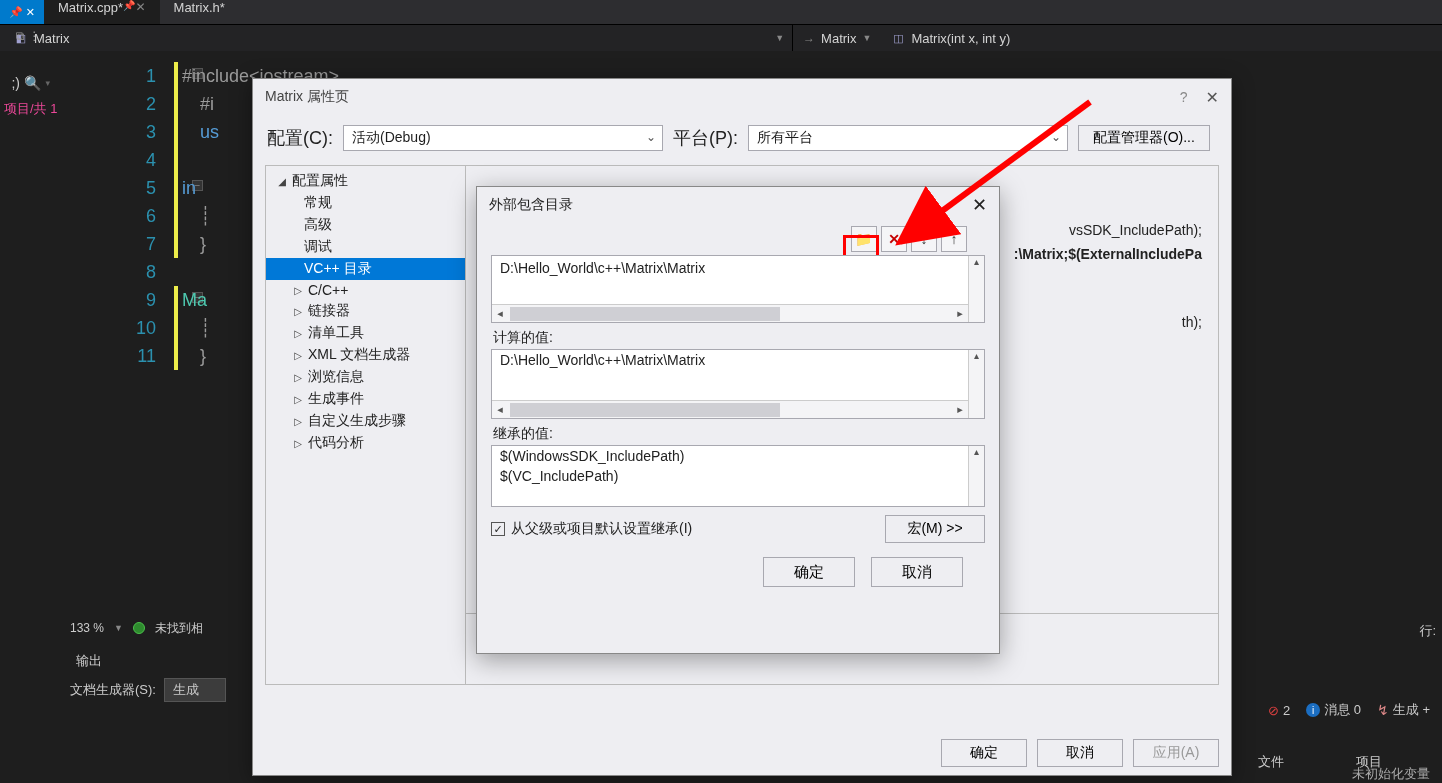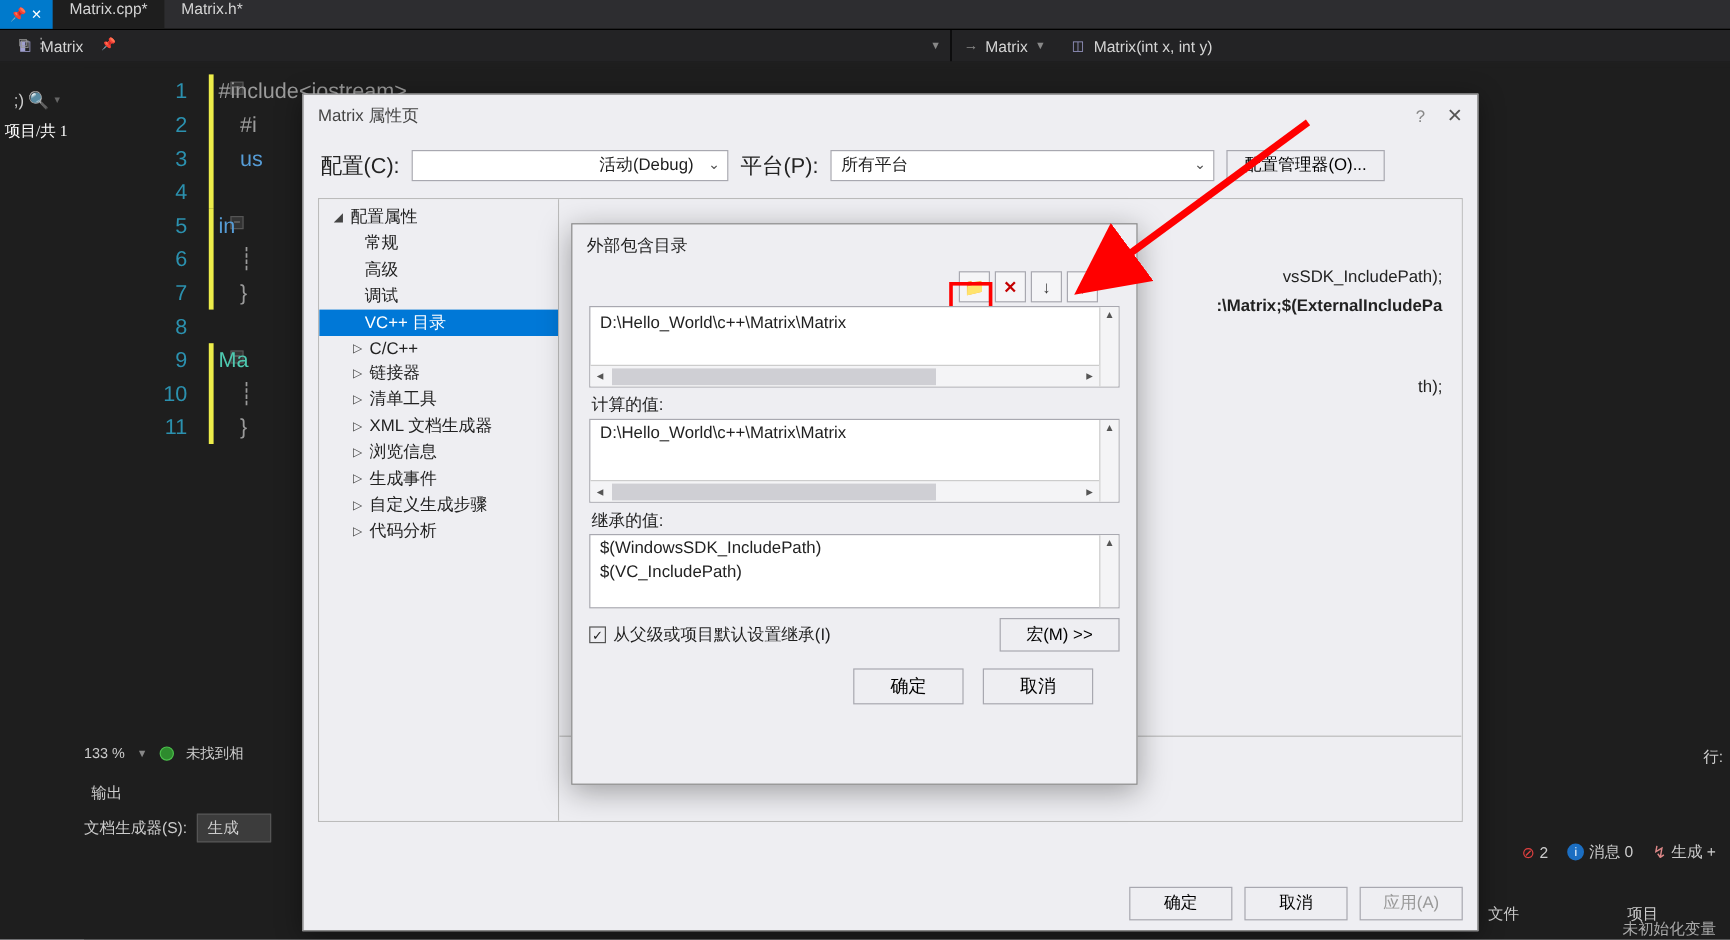--- a/index.html
+++ b/index.html
@@ -2,21 +2,21 @@
 <html><head>
 <meta charset="utf-8">
 <style>
 * { box-sizing: border-box; margin: 0; padding: 0; font-family: "Microsoft YaHei", "Segoe UI", sans-serif; }
 body { width: 1442px; height: 783px; background: #1e1e1e; color: #d4d4d4; overflow: hidden; position: relative; font-size: 13px; }
 
 
 .tab-bar { height: 24px; background: #2d2d30; display: flex; align-items: stretch; }
 .pin-icon { width: 44px; height: 24px; background: #007acc; display:flex; align-items:center; justify-content:center; gap:3px;}
 .pin-icon span{ color:#fff; font-size:11px;}
-.tab { display: flex; align-items: center; padding: 0 14px; color: #d4d4d4; font-size: 13px; gap: 16px; flex-direction: column; }
+.tab { display: flex; align-items: flex-start; padding: 0 14px; color: #d4d4d4; font-size: 13px; gap: 0; }
 .tab.active { background: #1e1e1e; }
 .preview-tab{ font-style: normal;}
 .tab-close{ color:#888; font-size:12px;}
 .pin-glyph{ color:#aaa; font-size:10px;}
 
 
 .breadcrumb-bar { height: 28px; border-top: 1px solid #000; border-bottom: 1px solid #1e1e1e; display: flex; align-items:center; background:#232325;}
 .bc-left{ display:flex; align-items:center; width:55%; border-right:1px solid #000; height:100%; padding-left:8px;}
 .bc-right{ display:flex; align-items:center; width:45%; height:100%;}
 .bc-seg{ display:flex; align-items:center; gap:6px; padding:0 6px; color:#d4d4d4; font-size:13px;}
@@ -43,49 +43,49 @@
 .fold-glyph{ position:absolute; left:122px; color:#888; font-size:10px; font-family:sans-serif; background:#333; border:1px solid #555; width:11px; height:11px; display:flex; align-items:center; justify-content:center; line-height:0;}
 .tk-pre{ color:#9b9b9b;}
 .tk-kw{ color:#569cd6;}
 .tk-inc{ color:#9b9b9b;}
 .tk-type{ color:#4ec9b0;}
 
 
 .zoom-row{ position:absolute; left:70px; top:616px; height:24px; display:flex; align-items:center; gap:10px; color:#ccc; font-size:12px;}
 .zoom-row .caret{ font-size:9px; color:#888;}
 .green-dot{ width:12px; height:12px; border-radius:50%; background:#2e8b2e; border:1px solid #4bc04b; display:inline-block;}
-.nav-label{ position:absolute; left:4px; top:100px; font-size:13px; color:#ffffff;font-family:Liberation Serif, serif;}
+.nav-label{ position:absolute; left:4px; top:100px; font-size:13px; color:#ec4899;}
 
 
 .output-tab{ position:absolute; left:70px; top:650px; font-size:13px; color:#ccc; padding:2px 6px;}
 .output-row{ position:absolute; left:70px; top:678px; display:flex; align-items:center; gap:8px; font-size:13px; color:#ccc;}
 .output-select{ background:#3c3c3c; border:1px solid #555; color:#ccc; padding:2px 26px 2px 8px; font-size:13px; position:relative;}
 
 
 .status-right{ position:absolute; right:0; bottom:60px; height:26px; display:flex; align-items:center; gap:16px; padding-right:12px; font-size:13px; color:#ccc;}
 .stat-item{ display:flex; align-items:center; gap:4px;}
 .blue-circle{ width:14px; height:14px; border-radius:50%; background:#1b6ec2; display:inline-flex; align-items:center; justify-content:center; color:#fff; font-size:10px;}
 .build-icon{ color:#d88; font-size:14px;}
 .row-col{ position:absolute; right:6px; top:622px; font-size:13px; color:#ccc;}
 
 
-.bottom-cols{ position:absolute; right:0; bottom:12px; display:flex; gap:90px; padding-right:60px; font-size:13px; color:#ccc;margin-left:22px;}
+.bottom-cols{ position:absolute; right:0; bottom:12px; display:flex; gap:72px; padding-right:60px; font-size:13px; color:#ccc;margin-left:22px;}
 .uninit{ position:absolute; right:12px; bottom:0; font-size:13px; color:#aaa;}
 
 
 .dialog{ position:absolute; top:78px; left:252px; width:980px; height:698px; background:#eeeef2; border:1px solid #888; box-shadow:0 4px 20px rgba(0,0,0,0.4); color:#1e1e1e;}
 .dialog-title{ height:36px; display:flex; align-items:center; padding:0 12px; font-size:14px; color:#444;}
 .dialog-title .spacer{ flex:1;}
 .dialog-title .help{ color:#888; font-size:14px; margin-right:18px;}
 .dialog-title .close{ color:#555; font-size:16px;}
 
 .config-row{ display:flex; align-items:center; gap:10px; padding:10px 14px 8px 14px;}
 .config-row label{ font-size:18px; color:#222;}
 .select-box{ flex:0 0 auto; height:26px; border:1px solid #a8a8b0; background:#fff; display:flex; align-items:center; padding:0 28px 0 8px; font-size:14px; position:relative;}
-.select-box.config{ width:264px;justify-content:flex-end;}
+.select-box.config{ width:320px;}
 .select-box.platform{ width:320px;}
 .select-box::after{ content:"⌄"; position:absolute; right:6px; top:4px; font-size:12px; color:#555;}
 .config-btn{ height:26px; padding:0 14px; background:#eeeef2; border:1px solid #a8a8b0; font-size:14px;}
 
 .dialog-body{ display:flex; margin:6px 12px 0 12px; border:1px solid #bbb; height:520px;}
 .tree-pane{ width:200px; border-right:1px solid #bbb; background:#eeeef2; padding:4px 0; overflow:hidden; position:relative;}
 .tree-item{ padding:2px 6px 2px 10px; font-size:14px; color:#222; display:flex; align-items:center; gap:4px;}
 .tree-item.selected{ background:#0078d7; color:#fff;}
 .tree-item .tw{ width:12px; display:inline-block; text-align:center; font-size:10px; color:#444;}
 .tree-item.sub{ padding-left:38px;}
@@ -99,21 +99,21 @@
 .bottom-desc{ position:absolute; bottom:0; left:0; right:0; border-top:1px solid #bbb; padding:22px 12px 30px 16px; font-size:14px; color:#222;}
 
 .dialog-footer{ position:absolute; bottom:8px; right:12px; display:flex; gap:10px;}
 .dlg-btn{ width:86px; height:28px; border:1px solid #a8a8b0; background:#eeeef2; font-size:14px;}
 .dlg-btn.disabled{ color:#999;}
 
 
 .anno-arrow{ position:absolute; top:92px; left:880px; pointer-events:none; z-index:60;}
 
 
-.subdialog{ position:absolute; top:186px; left:476px; width:472px; height:468px; background:#eeeef2; border:1px solid #888; box-shadow:0 6px 24px rgba(0,0,0,0.35); z-index:50; color:#1e1e1e;}
+.subdialog{ position:absolute; top:186px; left:476px; width:524px; height:468px; background:#eeeef2; border:1px solid #888; box-shadow:0 6px 24px rgba(0,0,0,0.35); z-index:50; color:#1e1e1e;}
 .subdialog-title{ height:36px; display:flex; align-items:center; padding:0 12px; font-size:14px;}
 .subdialog-title .spacer{ flex:1;}
 .subdialog-title .close{ font-size:18px; color:#222;}
 
 .tbar{ height:32px; display:flex; align-items:center; justify-content:flex-end; gap:4px; padding-right:32px;}
 .tbtn{ width:26px; height:26px; border:1px solid #a8a8b0; background:#f5f5f7; display:flex; align-items:center; justify-content:center; font-size:14px; color:#333;}
 .tbtn.red{ color:#c40000; font-weight:bold;}
 .tbtn.folder{ color:#c7a14a;}
 .red-highlight{ position:absolute; border:3px solid #ff0000; width:36px; height:36px; top:48px; right:120px; pointer-events:none;}
 

